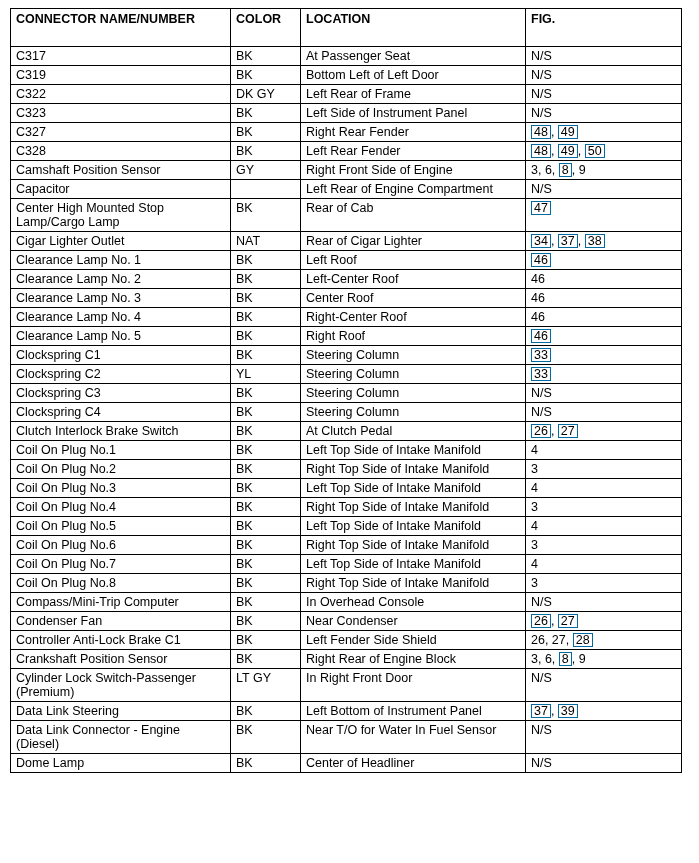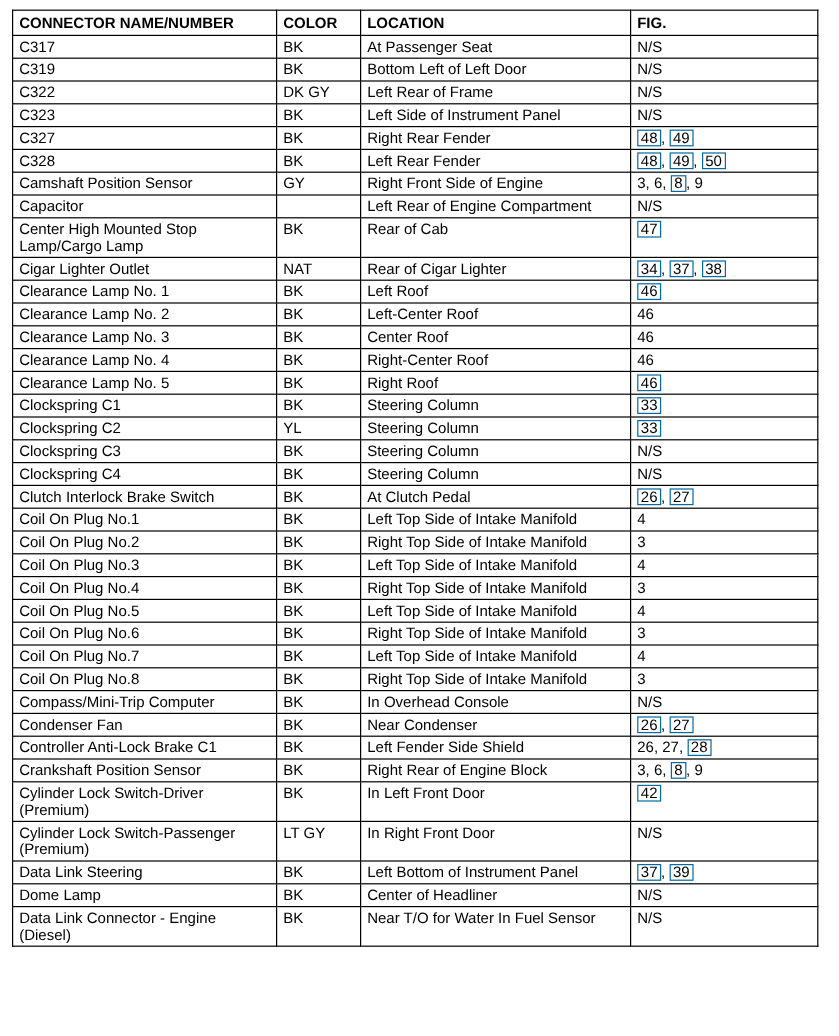--- a/index.html
+++ b/index.html
@@ -19,21 +19,21 @@
   }
   th, td {
     border: 1.6px solid #000;
     padding: 2px 5px;
     font-size: 12.5px;
     line-height: 14px;
     vertical-align: top;
     text-align: left;
     overflow: hidden;
   }
-  th { font-weight: bold; padding-top: 3px; padding-bottom: 3px; }
+  th { font-weight: bold; padding-top: 3px; padding-bottom: 20px; }
   td.col-color, th.col-color { }
   .fig-plain { display: inline; }
   .fig-boxed {
     display: inline-block;
     border: 1px solid #0369a1;
     padding: 0 2px;
     line-height: 12px;
   }
 </style>
 </head>
@@ -242,44 +242,38 @@
           <td class="col-loc">Left Fender Side Shield</td>
           <td class="col-fig"><span class="fig-plain">26</span>, <span class="fig-plain">27</span>, <span class="fig-boxed">28</span></td>
         </tr>
         <tr>
           <td class="col-name">Crankshaft Position Sensor</td>
           <td class="col-color">BK</td>
           <td class="col-loc">Right Rear of Engine Block</td>
           <td class="col-fig"><span class="fig-plain">3</span>, <span class="fig-plain">6</span>, <span class="fig-boxed">8</span>, <span class="fig-plain">9</span></td>
         </tr>
         <tr>
-          <td class="col-name">Cylinder Lock Switch-Driver (Premium)</td>
-          <td class="col-color">BK</td>
-          <td class="col-loc">In Left Front Door</td>
-          <td class="col-fig"><span class="fig-boxed">42</span></td>
-        </tr>
-        <tr>
           <td class="col-name">Cylinder Lock Switch-Passenger (Premium)</td>
           <td class="col-color">LT GY</td>
           <td class="col-loc">In Right Front Door</td>
           <td class="col-fig"><span class="fig-plain">N/S</span></td>
         </tr>
         <tr>
           <td class="col-name">Data Link Steering</td>
           <td class="col-color">BK</td>
           <td class="col-loc">Left Bottom of Instrument Panel</td>
           <td class="col-fig"><span class="fig-boxed">37</span>, <span class="fig-boxed">39</span></td>
         </tr>
         <tr>
+          <td class="col-name">Data Link Connector - Engine (Diesel)</td>
+          <td class="col-color">BK</td>
+          <td class="col-loc">Near T/O for Water In Fuel Sensor</td>
+          <td class="col-fig"><span class="fig-plain">N/S</span></td>
+        </tr>
+        <tr>
           <td class="col-name">Dome Lamp</td>
           <td class="col-color">BK</td>
           <td class="col-loc">Center of Headliner</td>
-          <td class="col-fig"><span class="fig-plain">N/S</span></td>
-        </tr>
-        <tr>
-          <td class="col-name">Data Link Connector - Engine (Diesel)</td>
-          <td class="col-color">BK</td>
-          <td class="col-loc">Near T/O for Water In Fuel Sensor</td>
           <td class="col-fig"><span class="fig-plain">N/S</span></td>
         </tr>
       </tbody>
   </table>
 </div>
 
 </body></html>

